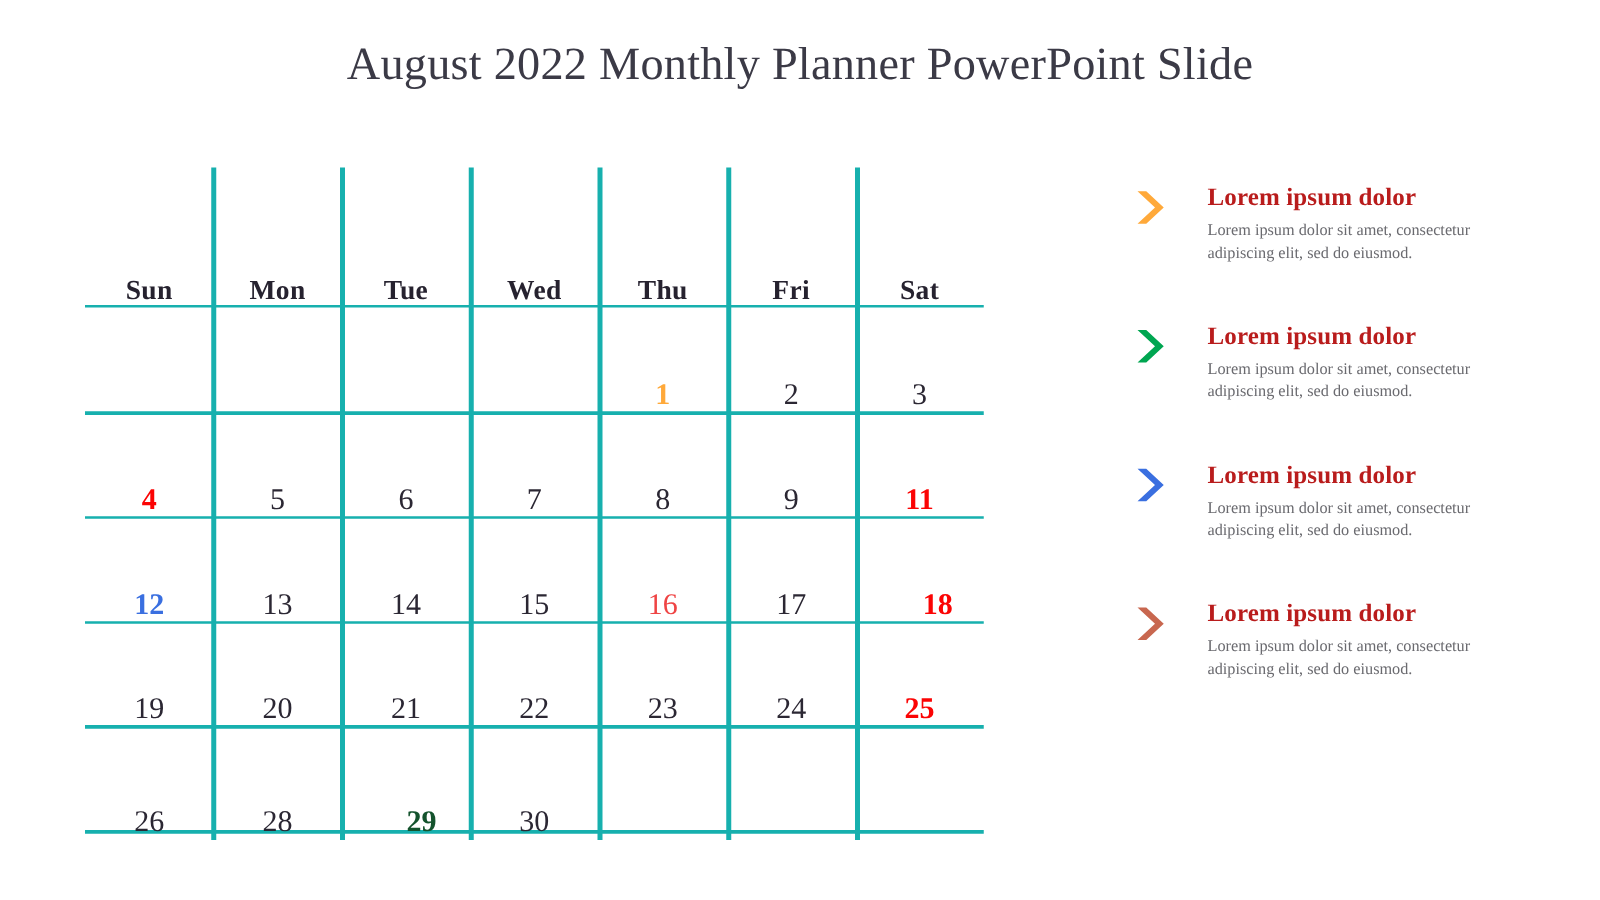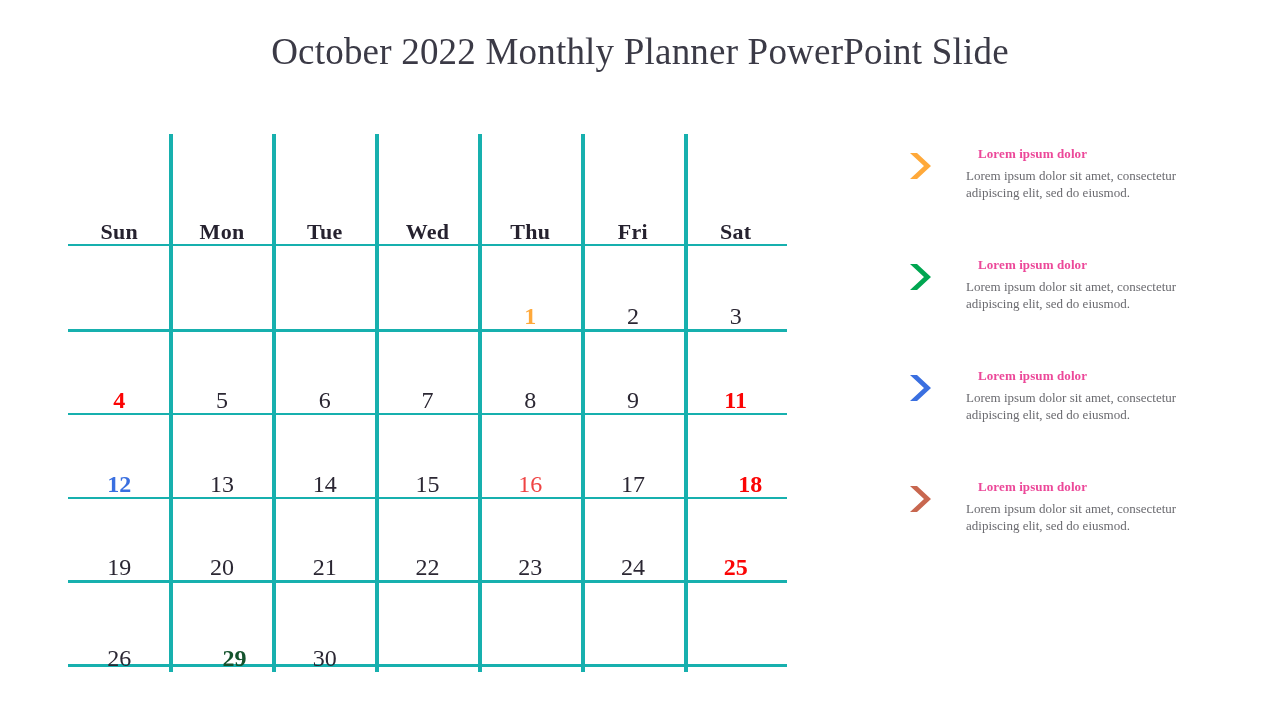--- a/index.html
+++ b/index.html
@@ -117,43 +117,43 @@
   .note-chevron {
     position: absolute;
     left: 5px;
     top: 5px;
     width: 26px;
     height: 30px;
     display: block;
   }
   .note-title {
     font-family: "Liberation Serif", "DejaVu Serif", serif;
-    font-size: 13px;
+    font-size: 20px;
     font-weight: 700;
-    color: #ec4899;
+    color: #b91c1c;
     line-height: 1.2;
-    margin: 0 0 5px 12px;
+    margin: 0 0 5px 0;
     letter-spacing: 0.1px;
   }
   .note-body {
     font-family: "Liberation Serif", "DejaVu Serif", serif;
     font-size: 13px;
     font-weight: 400;
     color: #6a6a6f;
     line-height: 1.35;
     margin: 0;
     max-width: 262px;
   }
 </style>
 </head>
 <body>
 
 <div class="slide" style="background: rgb(255, 255, 255);">
 
-  <div class="slide-title" style="color: rgb(59, 58, 70);">October 2022 Monthly Planner PowerPoint Slide</div>
+  <div class="slide-title" style="color: rgb(59, 58, 70);">August 2022 Monthly Planner PowerPoint Slide</div>
 
   <div class="calendar">
 
     <div class="cal-lines">
       <div class="vline" style="left: 101px; background: rgb(23, 176, 174);"></div>
       <div class="vline" style="left: 204px; background: rgb(23, 176, 174);"></div>
       <div class="vline" style="left: 307px; background: rgb(23, 176, 174);"></div>
       <div class="vline" style="left: 410px; background: rgb(23, 176, 174);"></div>
       <div class="vline" style="left: 513px; background: rgb(23, 176, 174);"></div>
       <div class="vline" style="left: 616px; background: rgb(23, 176, 174);"></div>
@@ -273,20 +273,23 @@
         </div>
       <div class="cal-cell">
           <span class="cal-date" style="color: rgb(43, 39, 51);">24</span>
         </div>
 
       <div class="cal-cell">
           <span class="cal-date is-accent" style="color: rgb(251, 4, 4);">25</span>
         </div>
       <div class="cal-cell">
           <span class="cal-date" style="color: rgb(43, 39, 51);">26</span>
+        </div>
+      <div class="cal-cell">
+          <span class="cal-date" style="color: rgb(43, 39, 51);">28</span>
         </div>
       <div class="cal-cell">
           <span class="cal-date is-accent" style="color: #14532d; margin-left: 25px;">29</span>
         </div>
       <div class="cal-cell">
           <span class="cal-date" style="color: rgb(43, 39, 51);">30</span>
         </div>
       <div class="cal-cell">
           <span class="cal-date" style="color: rgb(43, 39, 51);"></span>
         </div>

